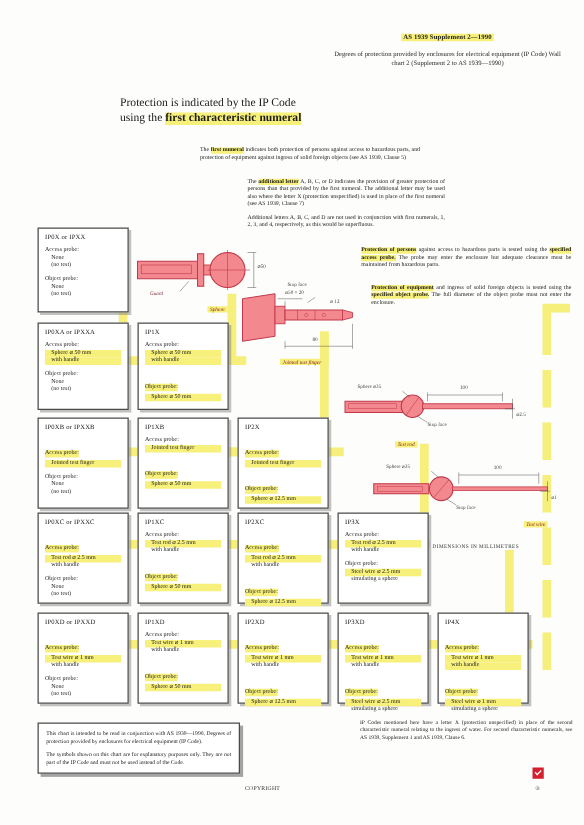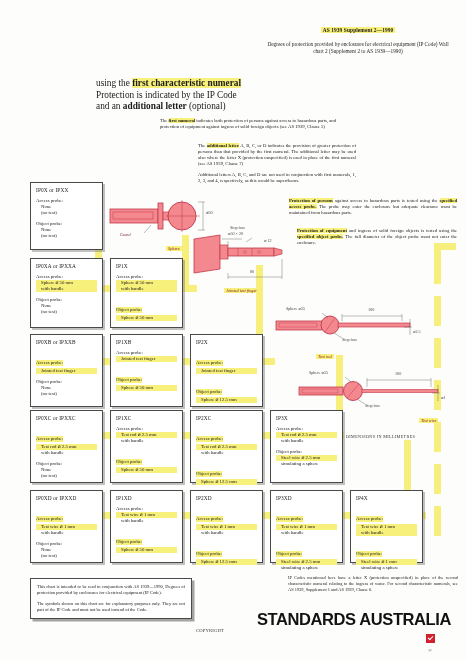--- a/index.html
+++ b/index.html
@@ -257,23 +257,22 @@
 
 <div class="page">
 
 
   <div class="doc-ref">
     <div><span class="ref-id">AS 1939 Supplement 2—1990</span></div>
     <div class="ref-sub">Degrees of protection provided by enclosures for electrical equipment (IP Code)   Wall chart 2 (Supplement 2 to AS 1939—1990)</div>
   </div>
 
   <div class="subtitle">
+    <div>Protection is indicated by the IP Code</div>
     <div><span>using the </span><b class="hl">first characteristic numeral</b></div>
-    <div>Protection is indicated by the IP Code</div>
-    <div><span>and an </span><b>additional letter</b><span> (optional)</span></div>
   </div>
 
   <div class="intro-1"><span>The </span><b class="hl">first numeral</b><span> indicates both protection of persons against access to hazardous parts, and protection of equipment against ingress of solid foreign objects (see AS 1939, Clause 5)</span></div>
 
   <div class="intro-2"><span>The </span><b class="hl">additional letter</b><span> A, B, C, or D indicates the provision of greater protection of persons than that provided by the first numeral. The additional letter may be used also where the letter X (protection unspecified) is used in place of the first numeral (see AS 1939, Clause 7)</span></div>
 
   <div class="intro-3">Additional letters A, B, C, and D are not used in conjunction with first numerals, 1, 2, 3, and 4, respectively, as this would be superfluous.</div>
 
   <div class="explain-persons"><b class="hl">Protection of persons</b><span> against access to hazardous parts is tested using the </span><b class="hl">specified access probe.</b><span> The probe may enter the enclosure but adequate clearance must be maintained from hazardous parts.</span></div>
 
@@ -614,20 +613,19 @@
   <div class="note-box">
     <p>This chart is intended to be read in conjunction with AS 1939—1990, Degrees of protection provided by enclosures for electrical equipment (IP Code).</p>
     <p>The symbols shown on this chart are for explanatory purposes only. They are not part of the IP Code and must not be used instead of the Code.</p>
   </div>
 
   <div class="note-right">IP Codes mentioned here have a letter X (protection unspecified) in place of the second characteristic numeral relating to the ingress of water. For second characteristic numerals, see AS 1939, Supplement 1 and AS 1939, Clause 6.</div>
 
   <div class="copyright">COPYRIGHT</div>
 
   <div class="brand">
-    <div class="brand-name">STANDARDS AUSTRALIA</div>
     <div style="text-align:right; padding-right:16px;">
       <span class="brand-mark"></span>
     </div>
     <div class="brand-r" style="padding-right:19px;">®</div>
   </div>
 
 </div>
 
 </body></html>

